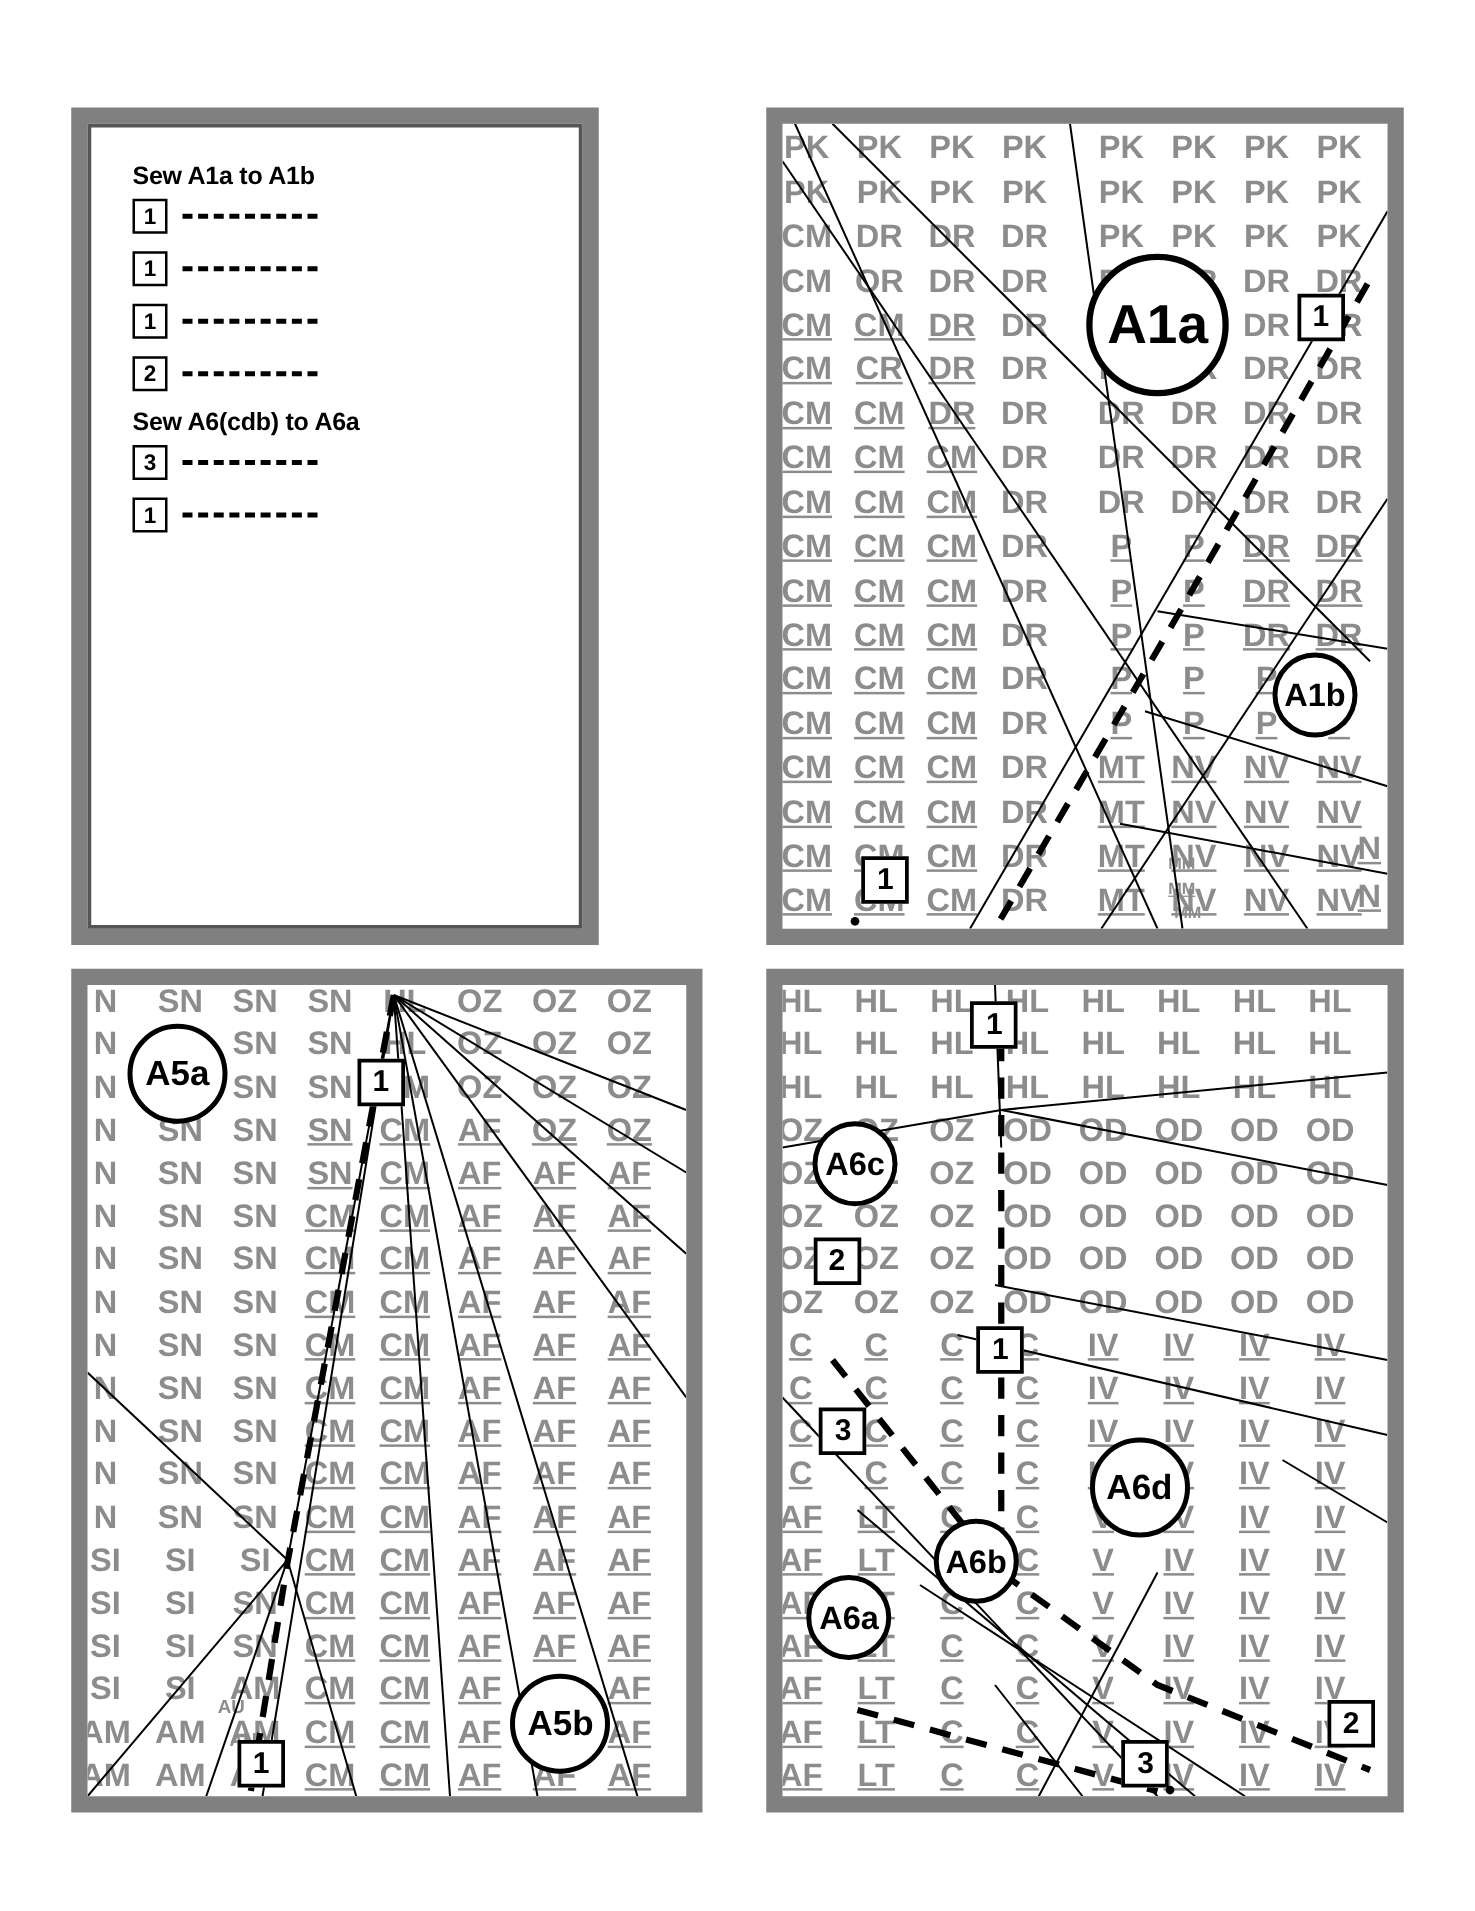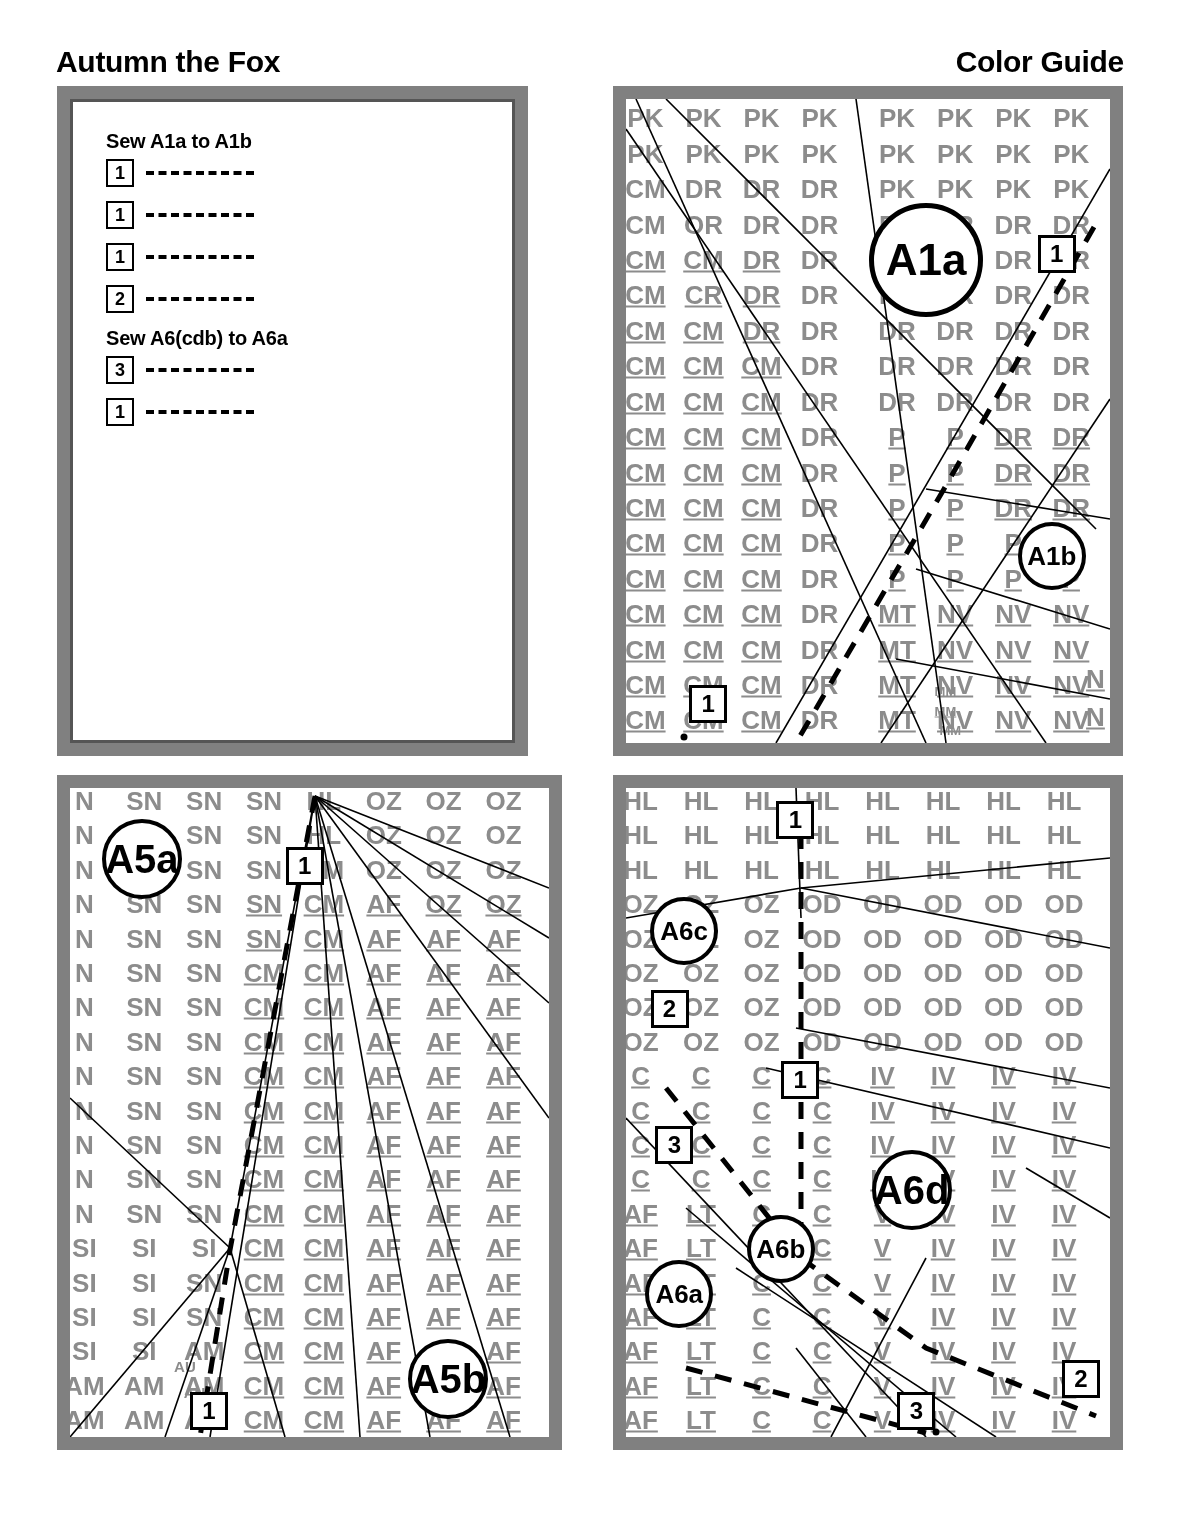--- a/index.html
+++ b/index.html
@@ -31,21 +31,21 @@
   .panel {
     position:absolute;
     background:#808080;
     box-sizing:border-box;
   }
   .panel-inner {
     position:absolute; inset:13px;
     background:#ffffff;
     overflow:hidden;
   }
-  #panel-instructions { left:57px;  top:86px;  width:471px; height:670px; }
+  #panel-instructions { left:57px;  top:86px;  width:422px; height:670px; }
   #panel-a1           { left:613px; top:86px;  width:510px; height:670px; }
   #panel-a5           { left:57px;  top:775px; width:505px; height:675px; }
   #panel-a6           { left:613px; top:775px; width:510px; height:675px; }
 
   #panel-instructions .panel-inner { border:3px solid #555; inset:13px; }
 
   
   .instr-list { padding:28px 0 0 33px; }
   .instr-block { margin-bottom:14px; }
   .instr-text { font-size:20px; font-weight:bold; letter-spacing:-0.2px; }
@@ -83,21 +83,21 @@
   .clabel {
     position:absolute;
     border:4px solid #000; background:#fff; color:#000;
     border-radius:50%;
     display:flex; align-items:center; justify-content:center;
     font-weight:bold; line-height:1;
     transform:translate(-50%,-50%);
     box-sizing:border-box;
   }
   .clabel.big { width:114px; height:114px; font-size:44px; border-width:5px; }
-  .clabel.med { width:80px;  height:80px;  font-size:40px; }
+  .clabel.med { width:80px;  height:80px;  font-size:28px; }
   .clabel.sm  { width:68px;  height:68px;  font-size:26px; }
 
   
   .sqlabel {
     position:absolute;
     width:38px; height:38px;
     border:3px solid #000; background:#fff;
     display:flex; align-items:center; justify-content:center;
     font-size:24px; font-weight:bold; line-height:1;
     transform:translate(-50%,-50%);
@@ -106,24 +106,20 @@
   .dot {
     position:absolute; width:7px; height:7px; border-radius:50%;
     background:#000; transform:translate(-50%,-50%);
   }
 </style>
 </head>
 <body>
 
 <div class="page">
 
-  <div class="hdr">
-    <div>Autumn the Fox</div>
-    <div>Color Guide</div>
-  </div>
 
   <div class="panel" id="panel-instructions">
     <div class="panel-inner">
       <div class="instr-list" id="instr-list">
           <div class="instr-block">
             <div class="instr-text">Sew A1a to A1b</div>
             <div class="instr-row">
               <div class="numbox">1</div>
               <div class="dashline"></div>
             </div>

